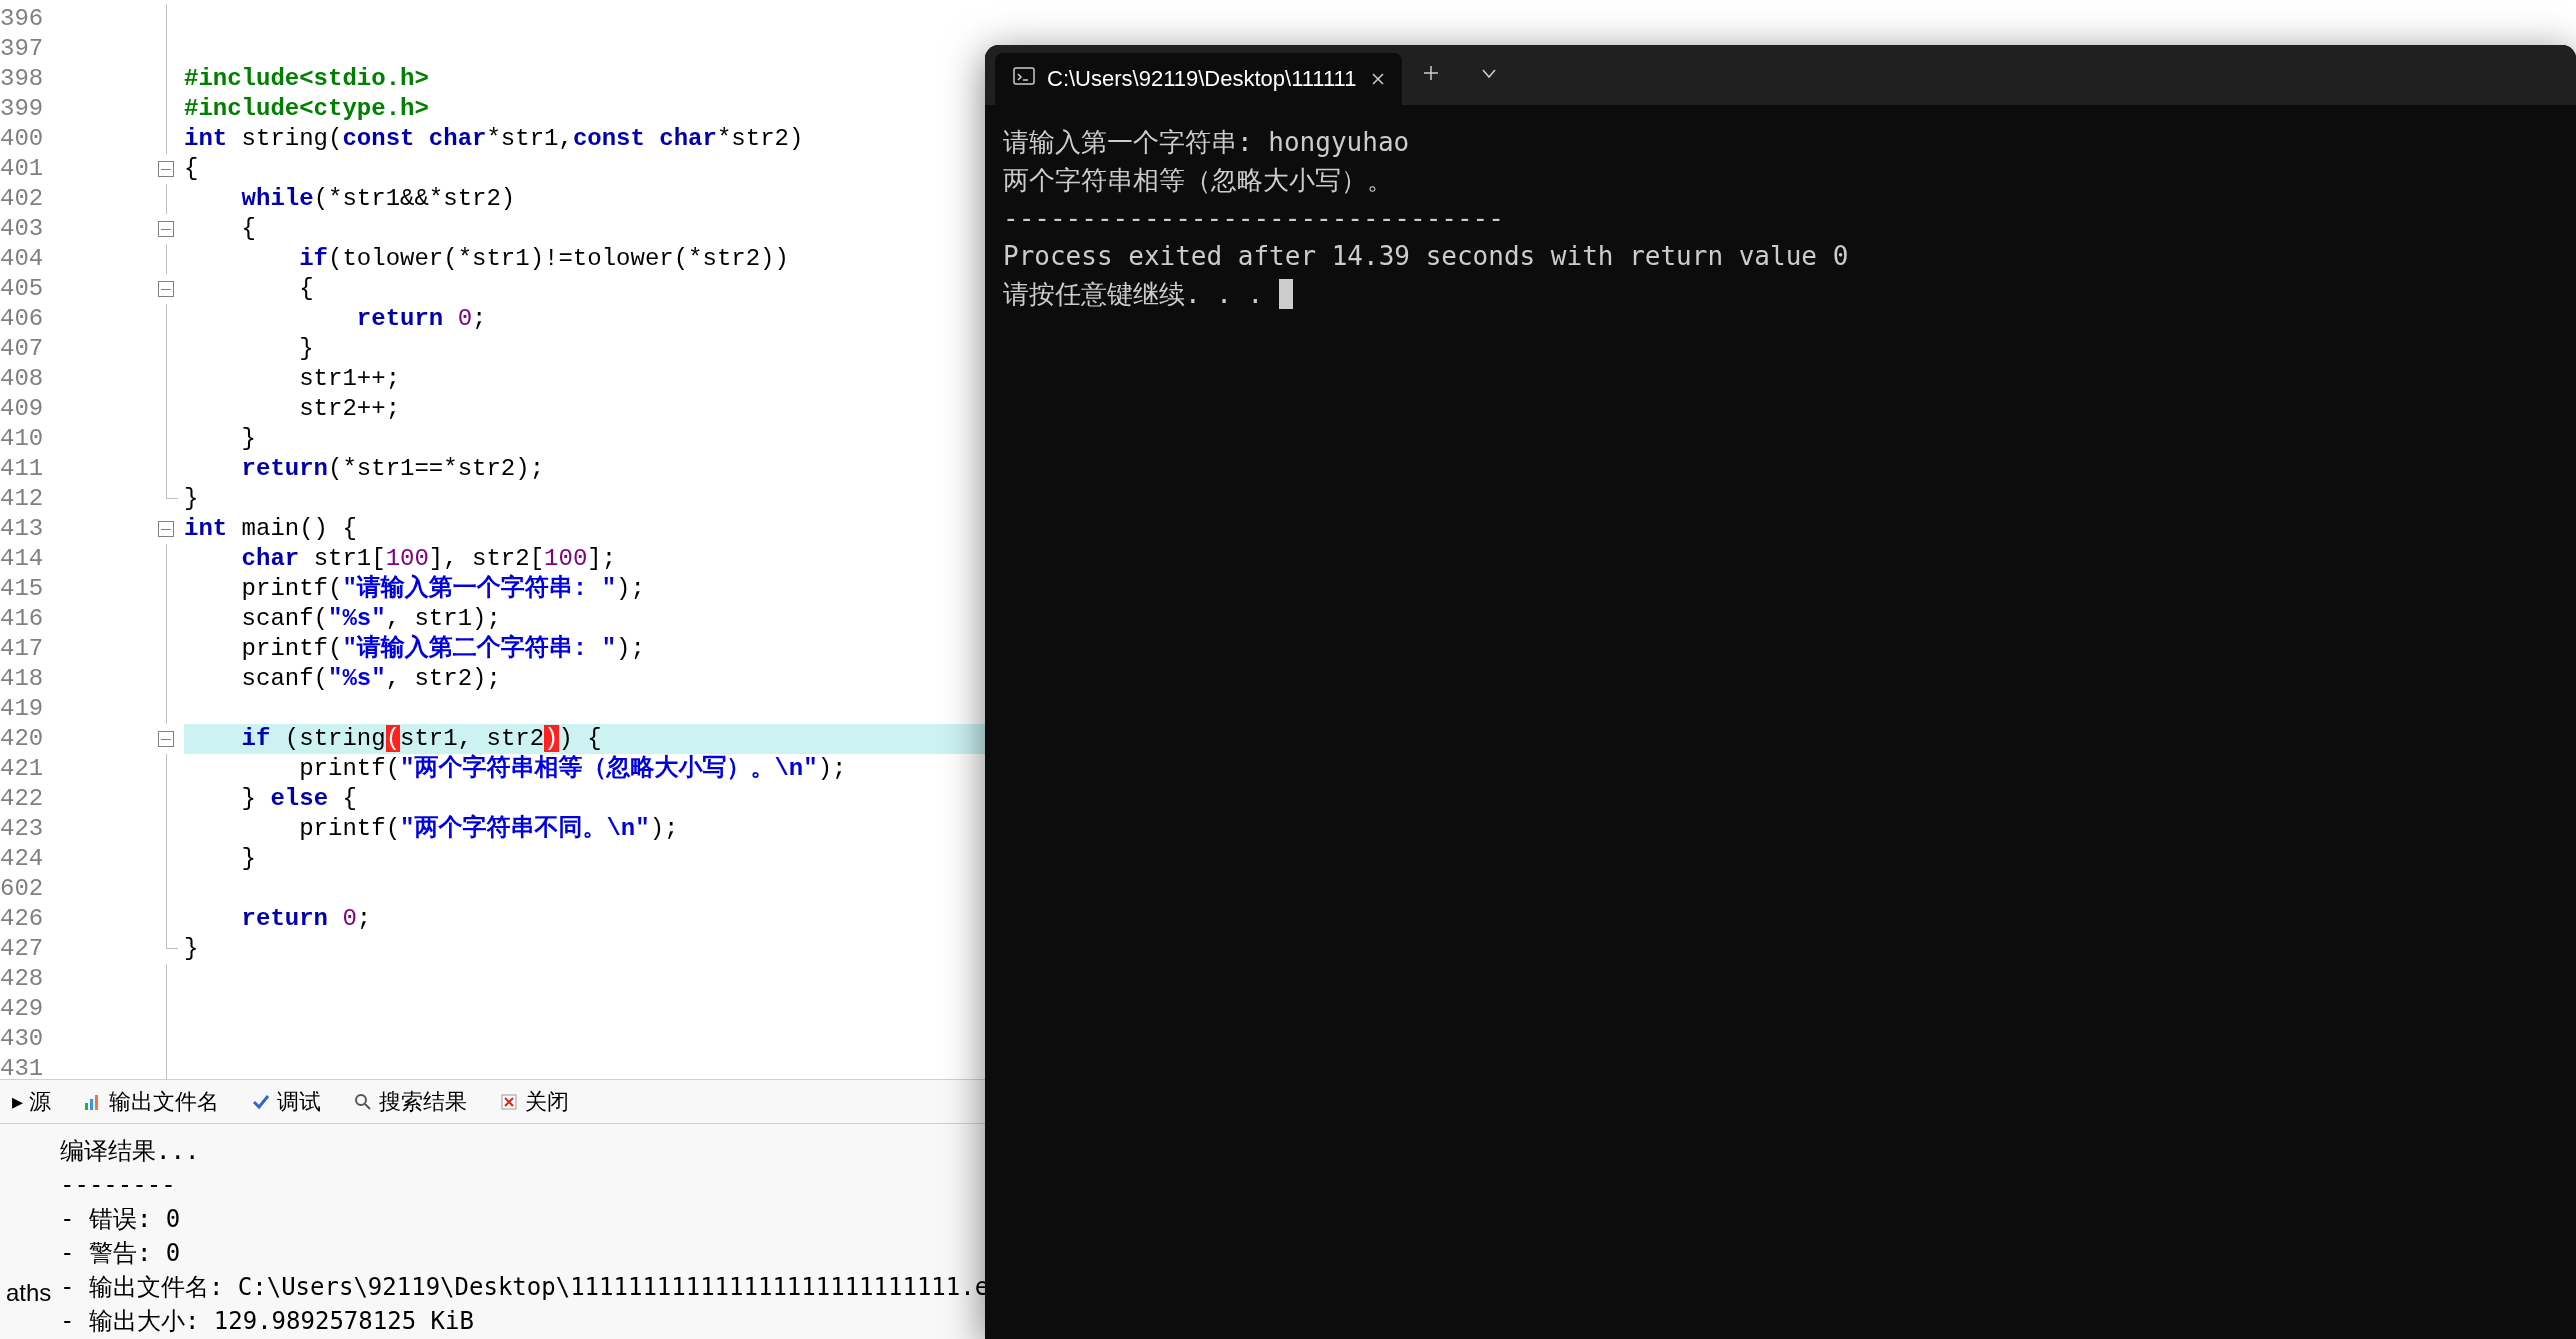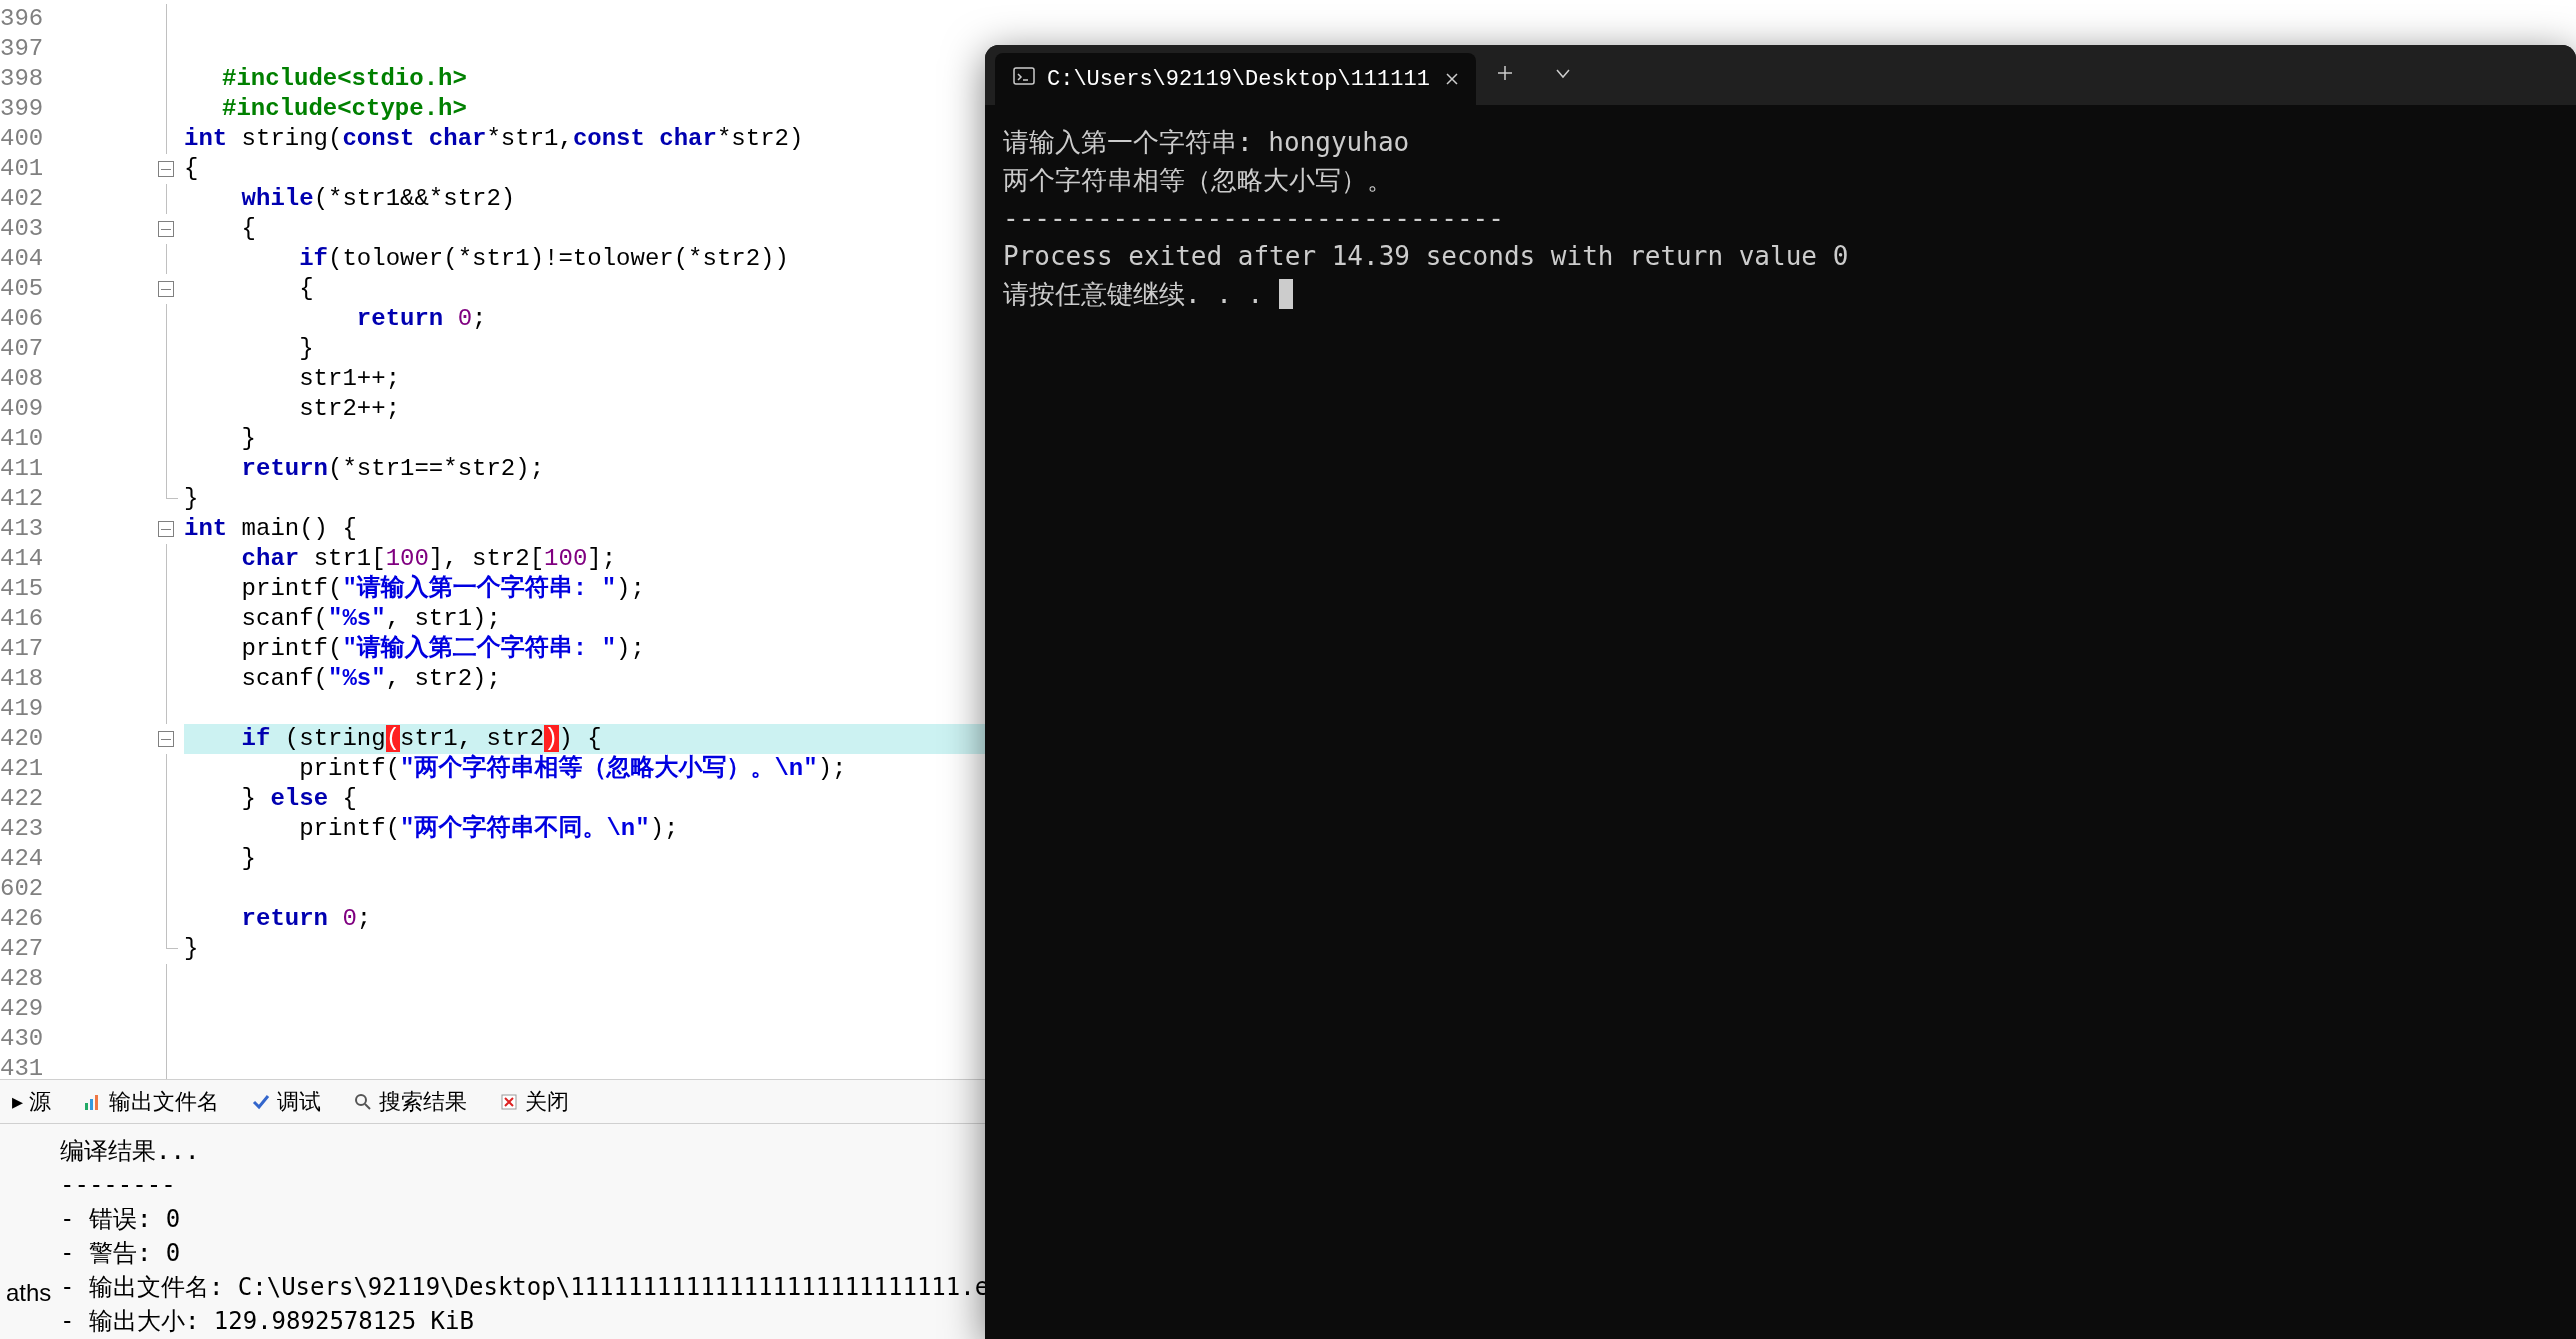--- a/index.html
+++ b/index.html
@@ -72,21 +72,21 @@
   line-height: 30px;
   padding-top: 4px;
   padding-left: 4px;
   white-space: pre;
   color: #000;
   position: relative;
 }
 .code-line { height: 30px; position: relative; }
 .hl-line { background: #ccf2f2; }
 .kw { color: #0000b0; font-weight: bold; }
-.dir { color: #008000; font-weight: bold; margin-left: 38px; }
+.dir { color: #008000; font-weight: bold; }
 .str { color: #0000e0; font-weight: bold; }
 .num { color: #800080; }
 .bracket-hl { background: #ff2020; color: #fff; }
 .bottom-panel {
   position: absolute;
   left: 0;
   top: 1079px;
   right: 0;
   height: 261px;
   background: #f8f8f8;
@@ -139,21 +139,21 @@
 }
 .term-tab {
   display: flex;
   align-items: center;
   background: #0c0c0c;
   height: 52px;
   margin-top: 8px;
   padding: 0 14px 0 18px;
   border-radius: 8px 8px 0 0;
   color: #fff;
-  font-family: Liberation Mono, monospace;
+  font-family: Liberation Sans, sans-serif;
   font-size: 22px;
   gap: 12px;
   margin-left: 10px;
 }
 .term-tab-close {
   width: 20px; height: 20px;
   color: #bbb;
   display: flex; align-items: center; justify-content: center;
   cursor: pointer;
 }

